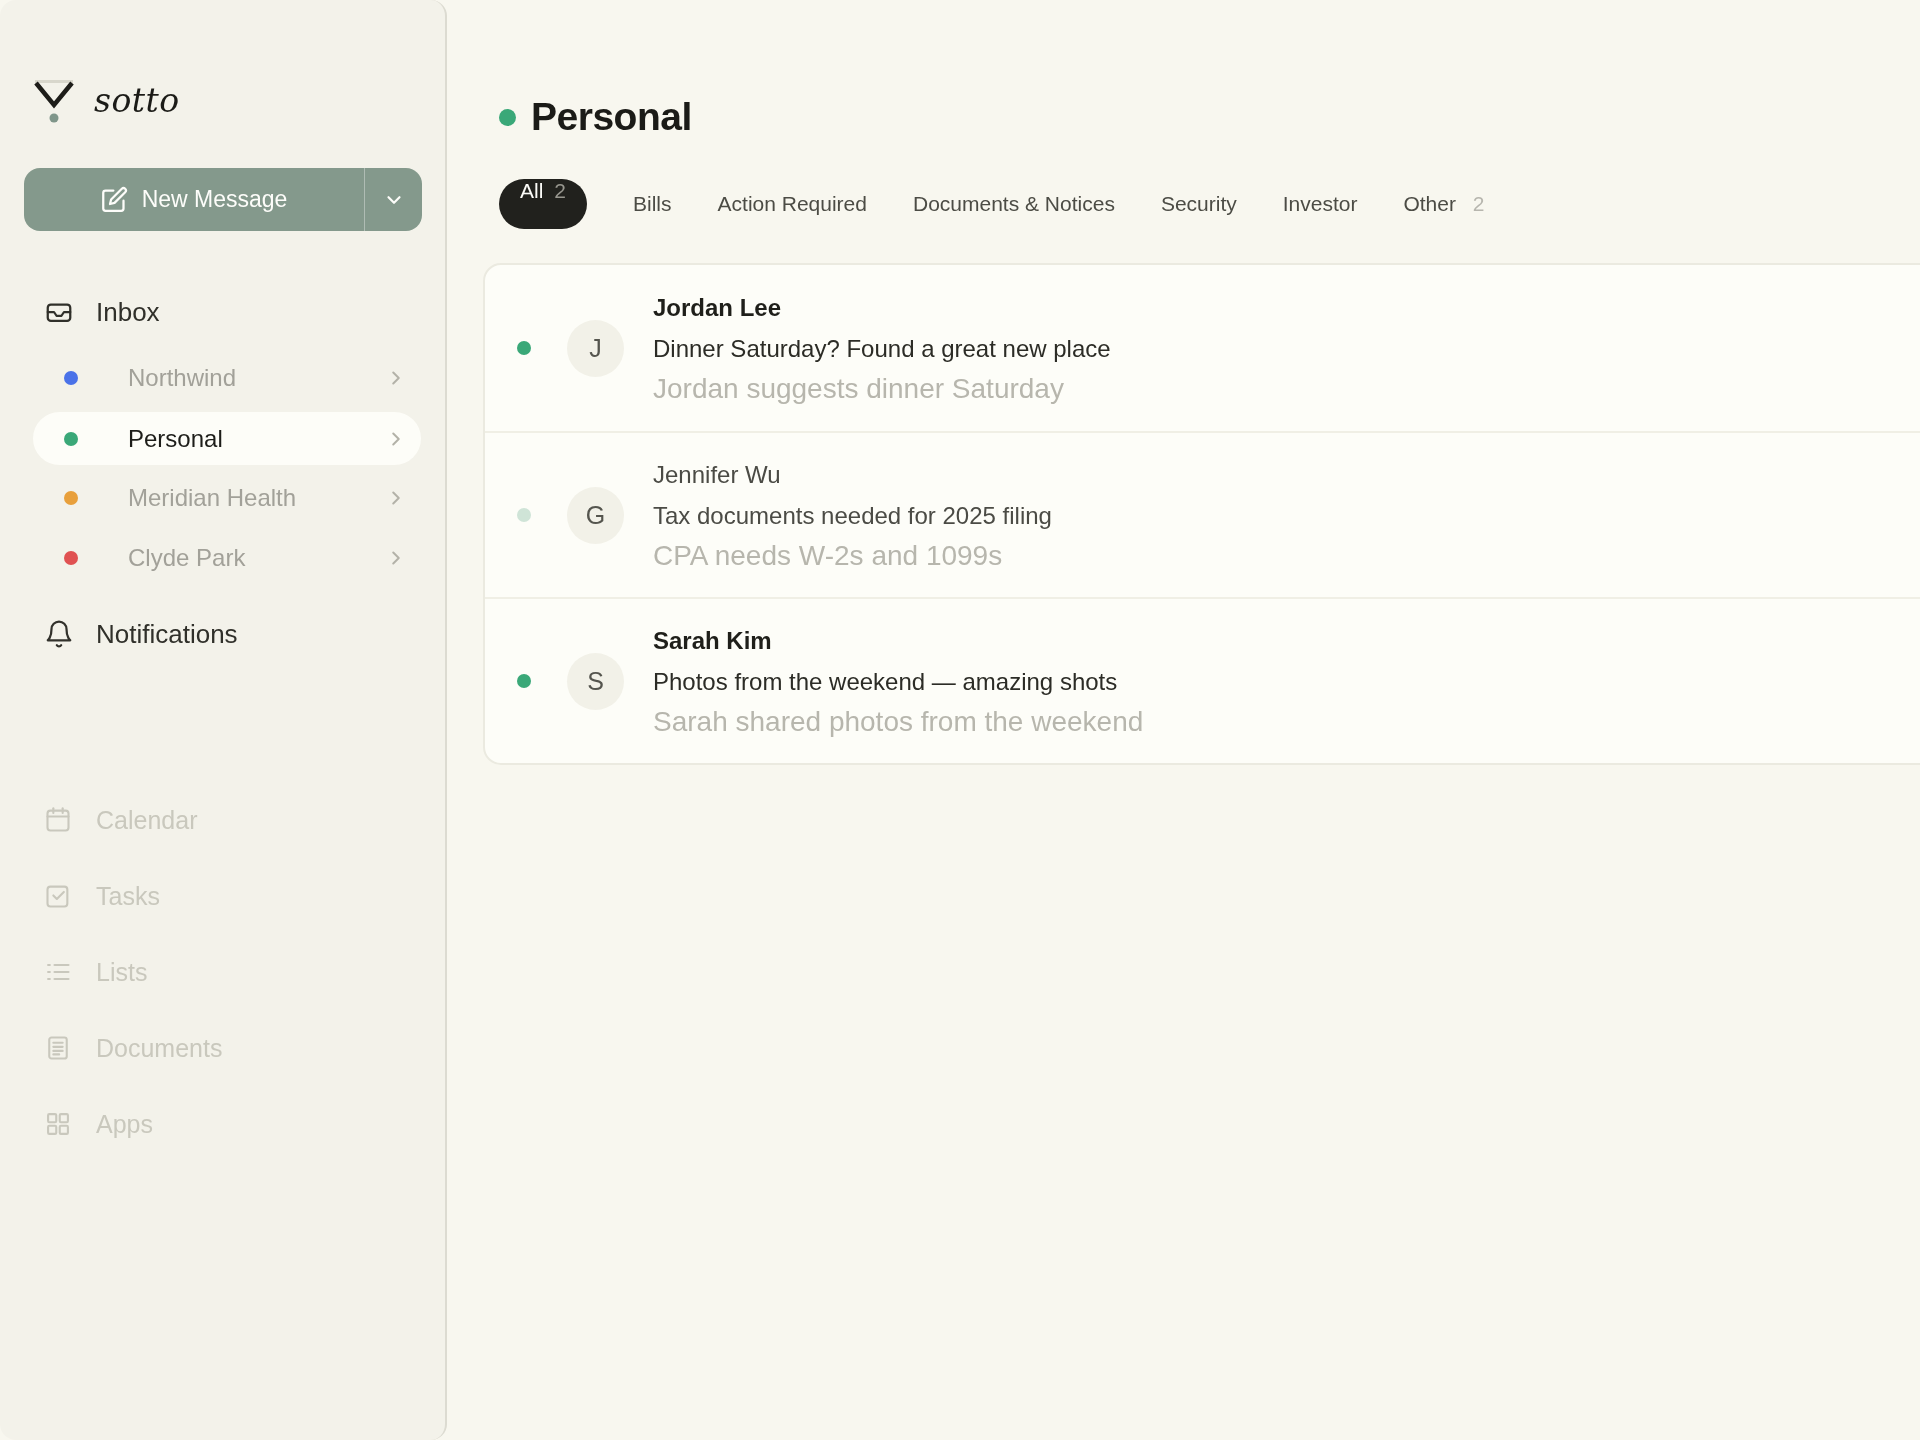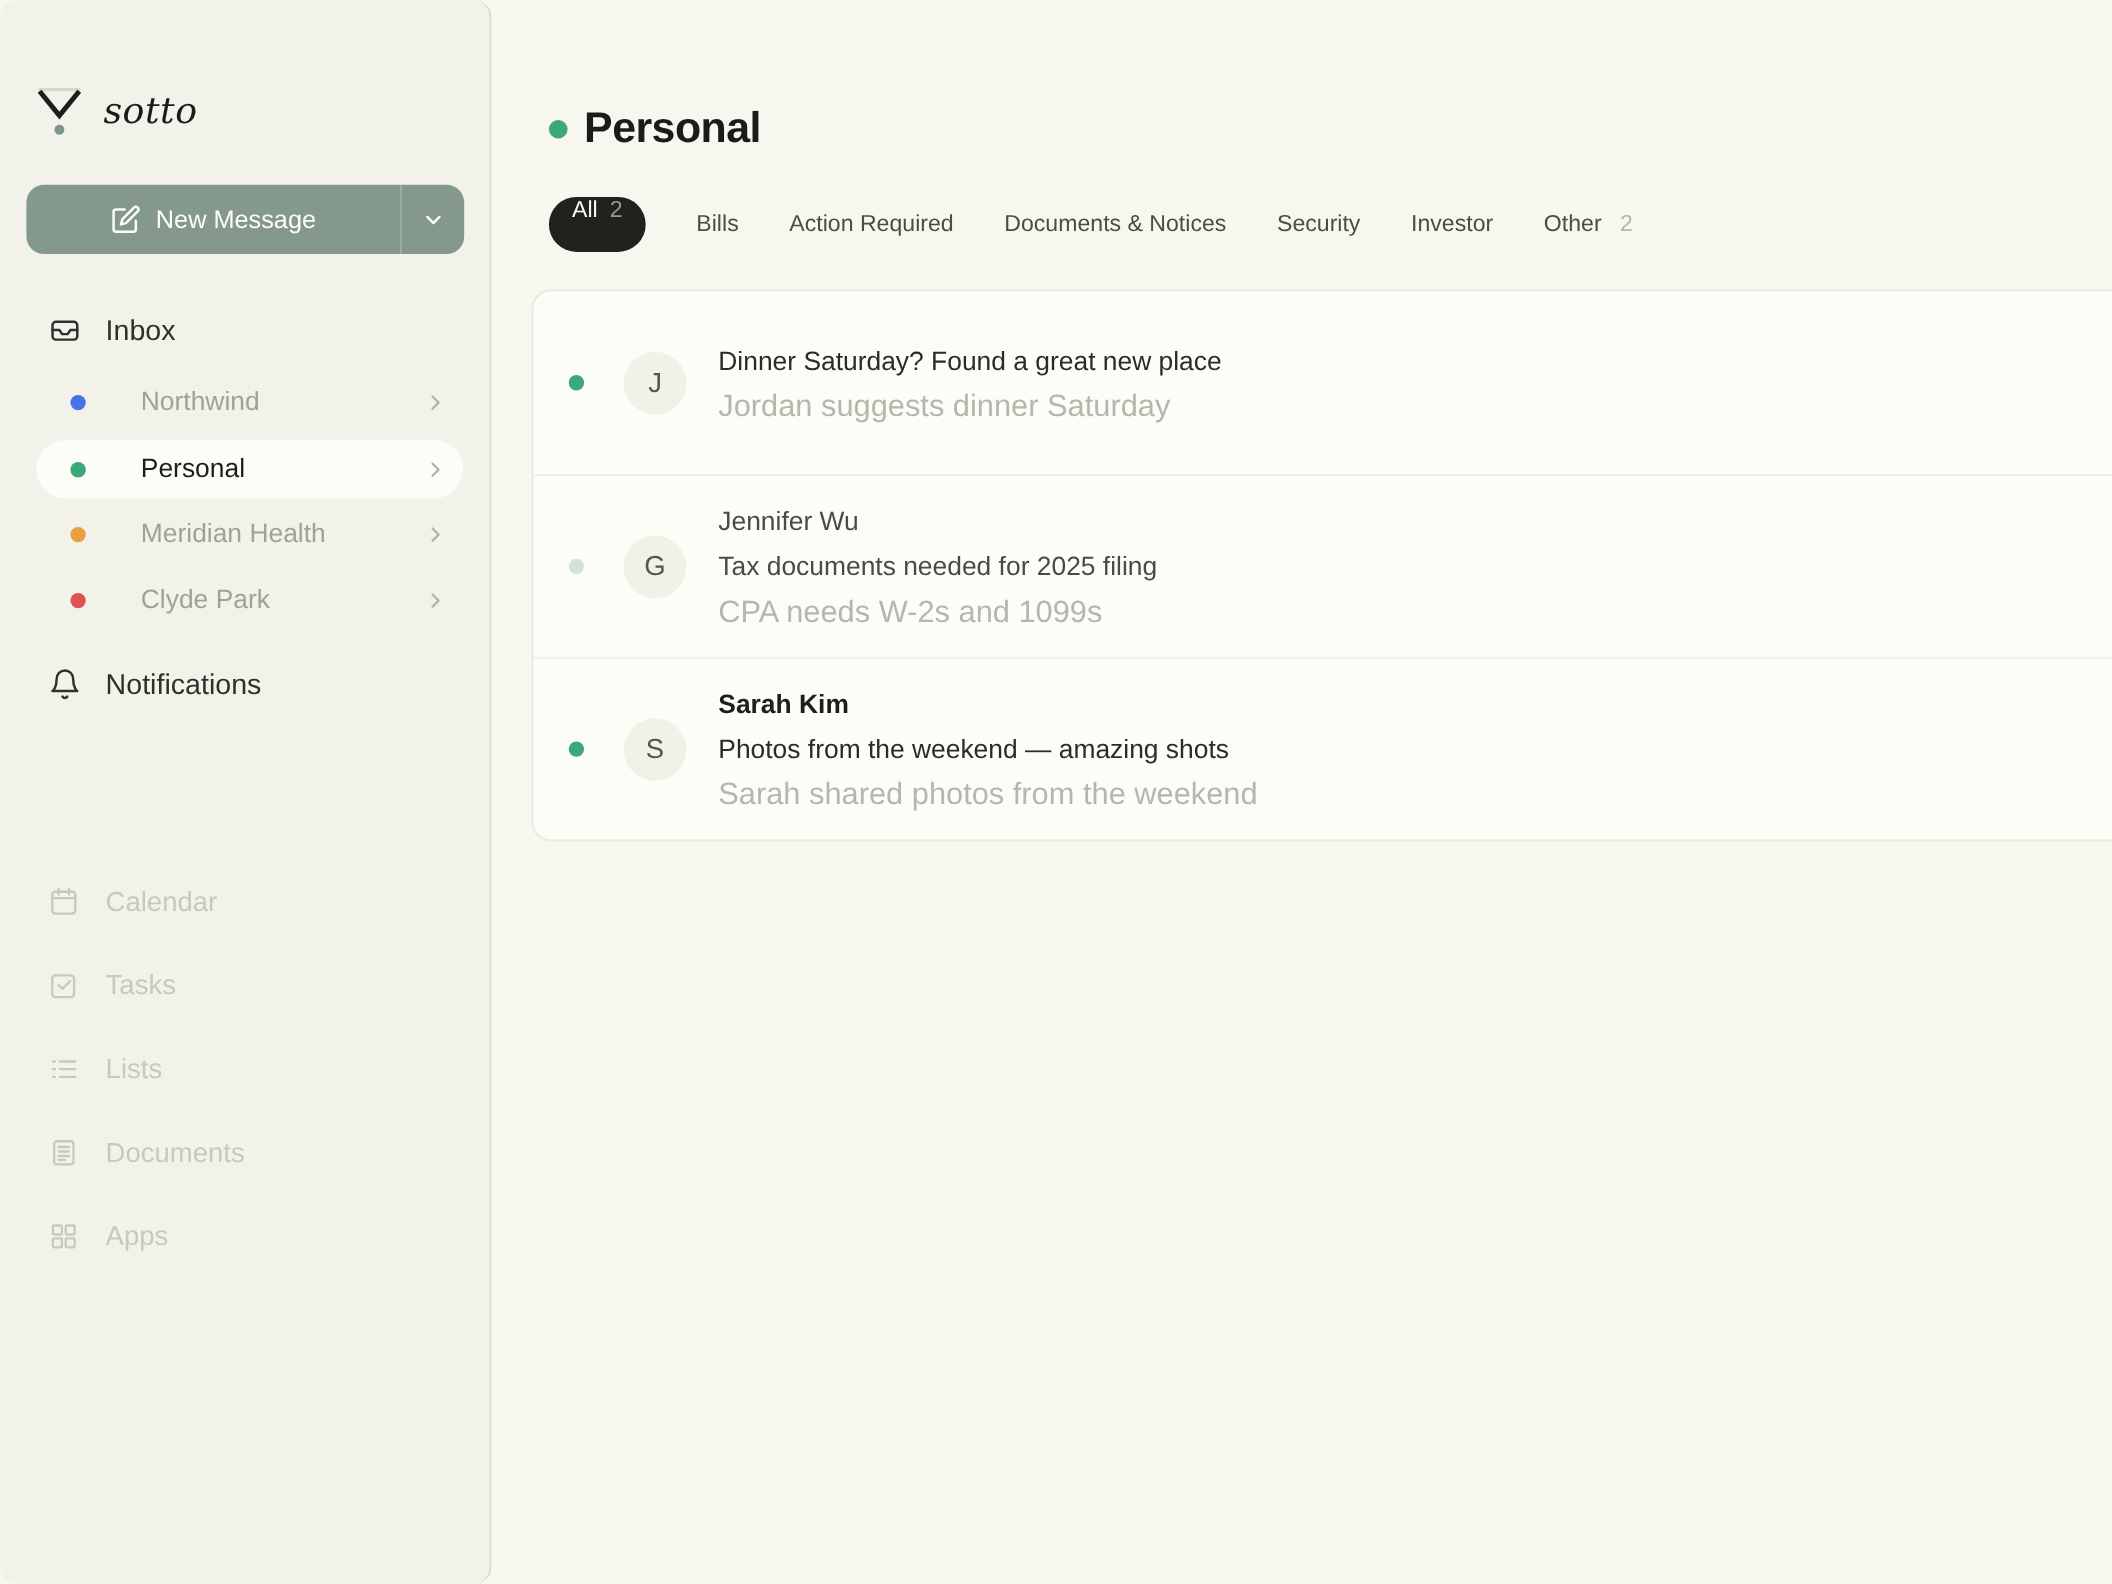--- a/index.html
+++ b/index.html
@@ -36,21 +36,21 @@
   }
   .nm-main {
     flex:1; display:flex; align-items:center; justify-content:center; gap:14px;
     font-size:23px; font-weight:500; color:#fdfdfa;
   }
   .nm-split {
     width:58px; display:flex; align-items:center; justify-content:center;
     border-left:1px solid rgba(255,255,255,0.35);
   }
 
-  .nav { position:absolute; top:276px; left:0; width:100%; }
+  .nav { position:absolute; top:288px; left:0; width:100%; }
   .nav-row {
     display:flex; align-items:center; gap:22px;
     padding-left:44px; height:48px;
     font-size:26px; font-weight:500; color:#30302a;
     cursor:pointer;
   }
   .account-list { margin-top:12px; }
   .account-row {
     height:60px; margin:0 24px 0 33px;
     display:flex; align-items:center;
@@ -318,20 +318,21 @@
       <span class="count">2</span>
     </span>
   </div>
 
   <div class="message-card">
 
     <div class="message-row">
       <span class="unread-dot" style="background-color: rgb(58, 168, 120);"></span>
       <span class="avatar">J</span>
       <span class="msg-text">
+        <span class="msg-sender">Jordan Lee</span>
         <span class="msg-subject">Dinner Saturday? Found a great new place</span>
         <span class="msg-snippet">Jordan suggests dinner Saturday</span>
       </span>
     </div>
 
     <div class="message-row read">
       <span class="unread-dot" style="background-color: rgb(207, 228, 215);"></span>
       <span class="avatar">G</span>
       <span class="msg-text">
         <span class="msg-sender">Jennifer Wu</span>

